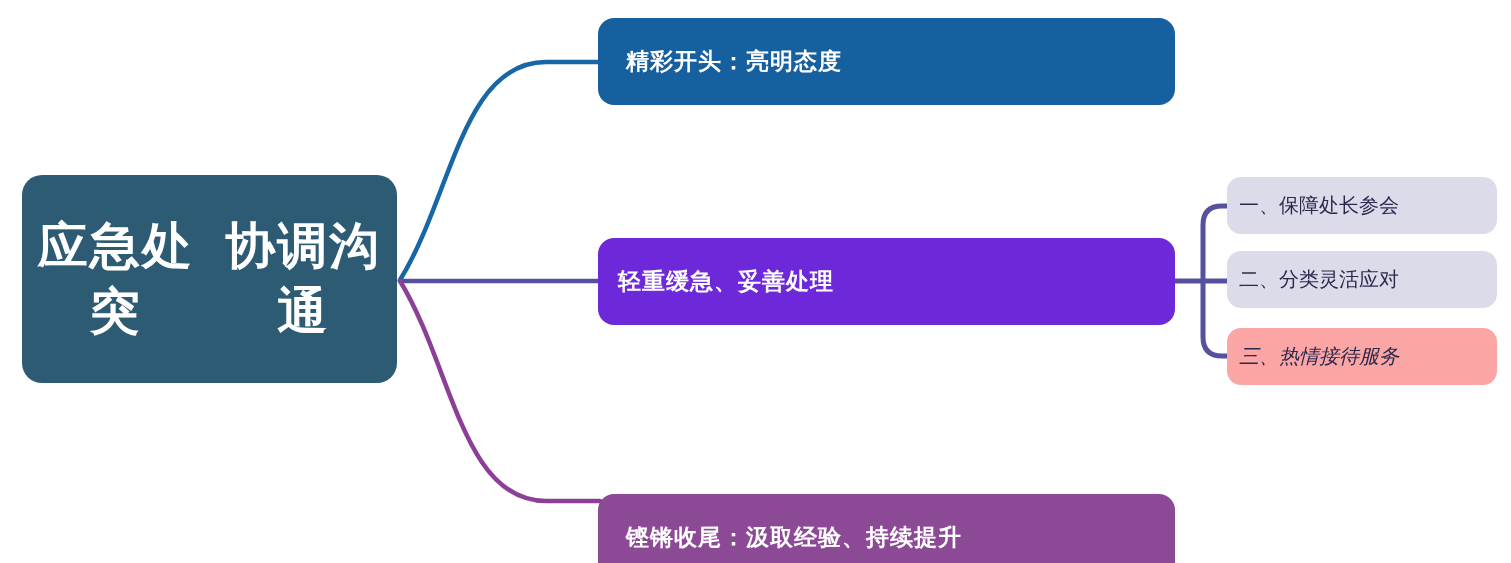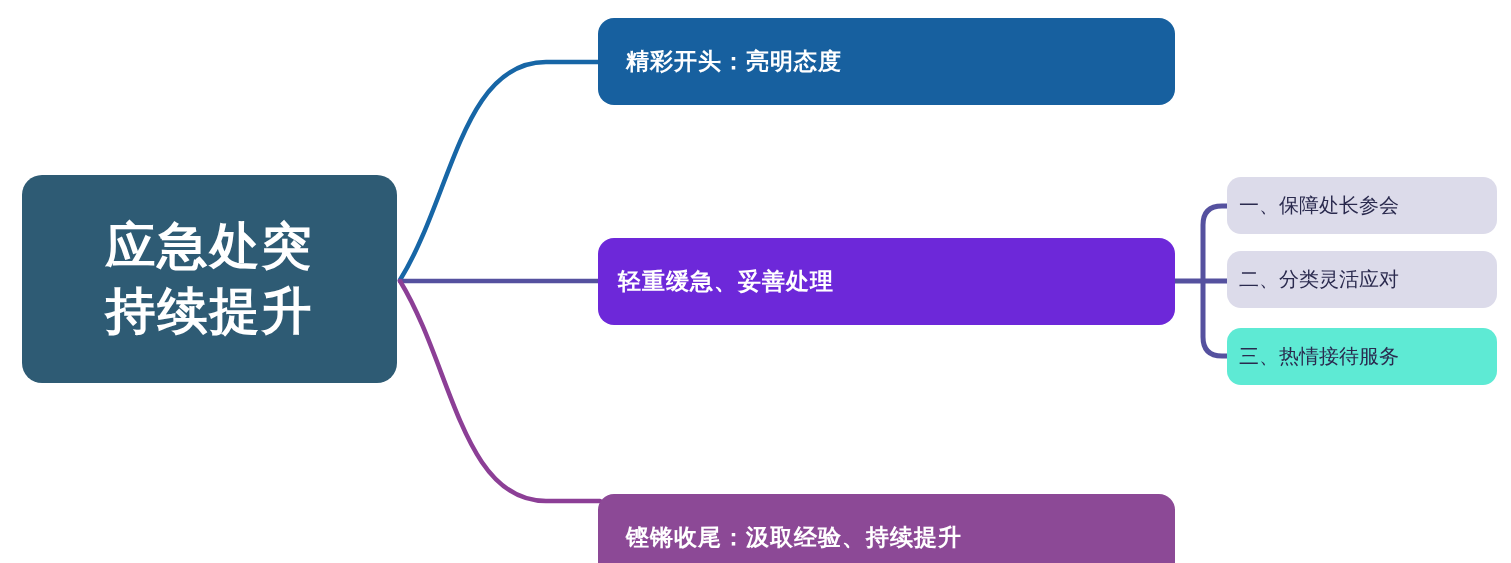--- a/index.html
+++ b/index.html
@@ -31,21 +31,21 @@
     box-sizing: border-box;
     display: flex;
     align-items: center;
     color: #ffffff;
     font-weight: bold;
   }
   .root {
     left: 22px; top: 175px;
     width: 375px; height: 208px;
     border-radius: 20px;
-    flex-direction: column;
+    flex-direction: row;
     justify-content: center;
     font-size: 50px;
     line-height: 65px;
     letter-spacing: 2px;
     text-align: center;
   }
   .branch {
     left: 598px;
     width: 577px; height: 87px;
     border-radius: 16px;
@@ -80,21 +80,21 @@
 
   <svg class="links" viewBox="0 0 1511 563" xmlns="http://www.w3.org/2000/svg">
     <path stroke-width="4.5" d="M 400 280 C 452 196 462 62 546 62 H 600" stroke="#1766A6"></path>
     <path stroke-width="4.5" d="M 400 281 H 600" stroke="#55519F"></path>
     <path stroke-width="4.5" d="M 400 281 C 452 366 462 501 546 501 H 600" stroke="#8C3F96"></path>
     <path stroke-width="5" d="M 1175 281 H 1227 M 1227 206 H 1222 Q 1203 206 1203 225 V 337 Q 1203 356 1222 356 H 1227" stroke="#55519F"></path>
   </svg>
 
   <div class="node root" style="background: rgb(46, 91, 116);">
     <div>应急处突</div>
-    <div>持续提升</div>
+    <div>协调沟通</div>
   </div>
 
   <div class="node branch b1" style="background: rgb(23, 96, 159);">
     <span>精彩开头：亮明态度</span>
   </div>
 
   <div class="node branch b2" style="background: #6d28d9; padding-left: 20px;">
     <span>轻重缓急、妥善处理</span>
   </div>
 
@@ -103,17 +103,17 @@
   </div>
 
   <div class="subnode s1" style="background: rgb(220, 219, 234);">
     <span>一、保障处长参会</span>
   </div>
 
   <div class="subnode s2" style="background: rgb(220, 219, 234);">
     <span>二、分类灵活应对</span>
   </div>
 
-  <div class="subnode s3" style="background: #5eead4;">
+  <div class="subnode s3" style="background: #fca5a5; font-style: italic;">
     <span>三、热情接待服务</span>
   </div>
 
 </div>
 
 </body></html>

